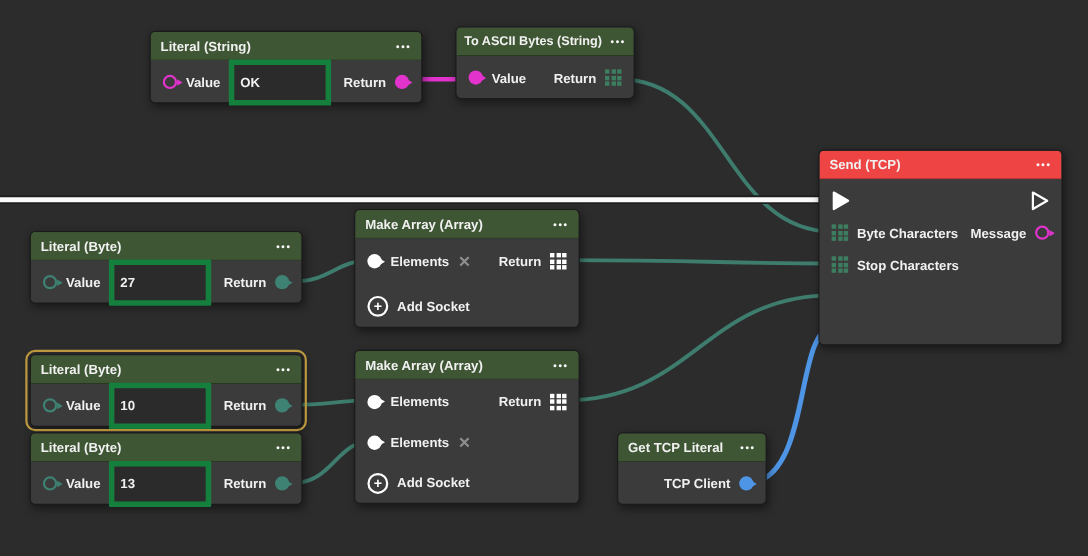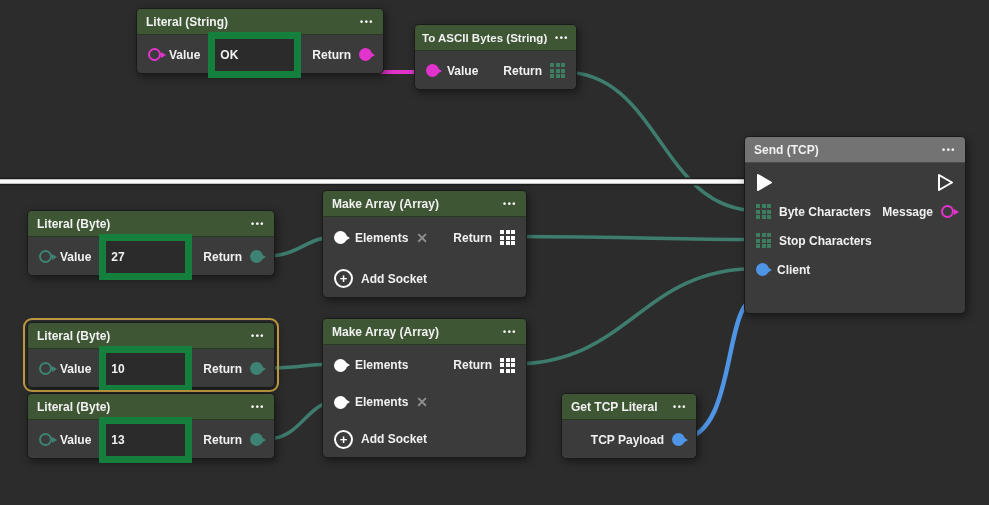--- a/index.html
+++ b/index.html
@@ -18,21 +18,21 @@
   }
   .node.selected{outline:2px solid #bb9840;outline-offset:2px;}
   .node-header{
     height:26px;display:flex;align-items:center;justify-content:space-between;
     padding:0 9px;border-radius:4px 4px 0 0;
     font-weight:bold;font-size:12px;white-space:nowrap;
     border-bottom:1px solid rgba(0,0,0,.35);
     box-sizing:border-box;
   }
   .header-green{background:#3e5634;}
-  .header-blue{background:#737373;gap:21px;}
+  .header-blue{background:#ef4444;gap:21px;}
   .menu-dots{font-size:9px;letter-spacing:1.5px;color:#fff;cursor:pointer;padding-left:6px;}
 
   .row{display:flex;align-items:center;padding:0 11px;box-sizing:border-box;}
   .grp{display:flex;align-items:center;}
   .lbl{font-size:12px;font-weight:bold;white-space:nowrap;}
   .sb{justify-content:space-between;}
 
   .socket{
     width:13px;height:13px;border-radius:50%;position:relative;flex:none;
     box-sizing:border-box;
@@ -48,21 +48,21 @@
   .c-white{--c:#ffffff;} .c-red{--c:#7c2822;} .c-green{--c:#3c7e5f;}
 
   .grid{
     width:15px;height:15px;flex:none;display:grid;
     grid-template-columns:repeat(3,1fr);grid-template-rows:repeat(3,1fr);gap:1.5px;
   }
   .grid i{background:var(--c);}
 
   .val-input{
     width:93px;height:19px;box-sizing:border-box;flex:none;
-    background:#2b2b2b;border:7px solid #15803d;border-radius:1px;
+    background:#2b2b2b;border:5px solid #15803d;border-radius:1px;
     color:#f1f1f1;font-family:"Liberation Sans",sans-serif;font-size:12px;font-weight:bold;
     padding:16px 5px;outline:none;
   }
   .x-icon{color:#8f8f8f;font-size:14px;font-weight:bold;flex:none;cursor:pointer;}
   .add-icon{
     width:15px;height:15px;flex:none;border:2px solid #fff;border-radius:50%;
     display:flex;align-items:center;justify-content:center;
     font-size:13px;font-weight:bold;line-height:1;color:#fff;
   }
   .exec{flex:none;display:block;}
@@ -79,21 +79,21 @@
     <path d="M 513 236.5 C 640 236.5 660 239.5 757 239.5" fill="none" stroke="#3e7d6e" stroke-width="3.5"></path>
     <path d="M 267 368 C 300 368 306 364 338 364" fill="none" stroke="#3e7d6e" stroke-width="3.5"></path>
     <path d="M 267 439 C 302 439 306 401 338 401" fill="none" stroke="#3e7d6e" stroke-width="3.5"></path>
     <path d="M 513 364 C 630 364 640 268.5 757 268.5" fill="none" stroke="#3e7d6e" stroke-width="3.5"></path>
     <path d="M 367 72 L 427 72" fill="none" stroke="#e233cd" stroke-width="4"></path>
     <path d="M 681 439 C 738 436 722 300 757 297.5" fill="none" stroke="#4f95e5" stroke-width="4.5"></path>
     <path d="M 0 181.5 L 757 181.5" fill="none" stroke="#1f1f1f" stroke-width="8"></path>
     <path d="M 0 181.5 L 757 181.5" fill="none" stroke="#fafafa" stroke-width="4.5"></path>
   </svg>
 
-  <div class="node" style="left:136px;top:8px;width:248px;height:66px">
+  <div class="node" style="left:136px;top:28px;width:248px;height:66px">
     <div class="node-header header-green">
       <span class="lbl">Literal (String)</span>
       <span class="menu-dots">•••</span>
     </div>
     <div class="row sb" style="height:39px">
       <div class="grp g8">
         <span class="socket outline c-magenta"></span>
         <span class="lbl">Value</span>
         <input class="val-input" value="OK" style="">
       </div>
@@ -174,26 +174,20 @@
               <i></i>
               <i></i>
               <i></i>
               <i></i>
               <i></i>
               <i></i>
             </span>
           <span class="lbl">Stop Characters</span>
         </div>
       </div>
-      <div class="row" style="height:29px">
-        <div class="grp g8">
-          <span class="socket fill c-blue"></span>
-          <span class="lbl">Client</span>
-        </div>
-      </div>
     </div>
   </div>
 
   <div class="node" style="left:27px;top:210px;width:248px;height:66px">
     <div class="node-header header-green">
       <span class="lbl">Literal (Byte)</span>
       <span class="menu-dots">•••</span>
     </div>
     <div class="row sb" style="height:39px">
       <div class="grp g8">
@@ -318,19 +312,19 @@
     </div>
   </div>
 
   <div class="node" style="left:561px;top:393px;width:136px;height:66px">
     <div class="node-header header-green">
       <span class="lbl">Get TCP Literal</span>
       <span class="menu-dots">•••</span>
     </div>
     <div class="row" style="height:39px;justify-content:flex-end">
       <div class="grp g8">
-        <span class="lbl">TCP Payload</span>
+        <span class="lbl">TCP Client</span>
         <span class="socket fill c-blue"></span>
       </div>
     </div>
   </div>
 
 </div>
 
 </body></html>

